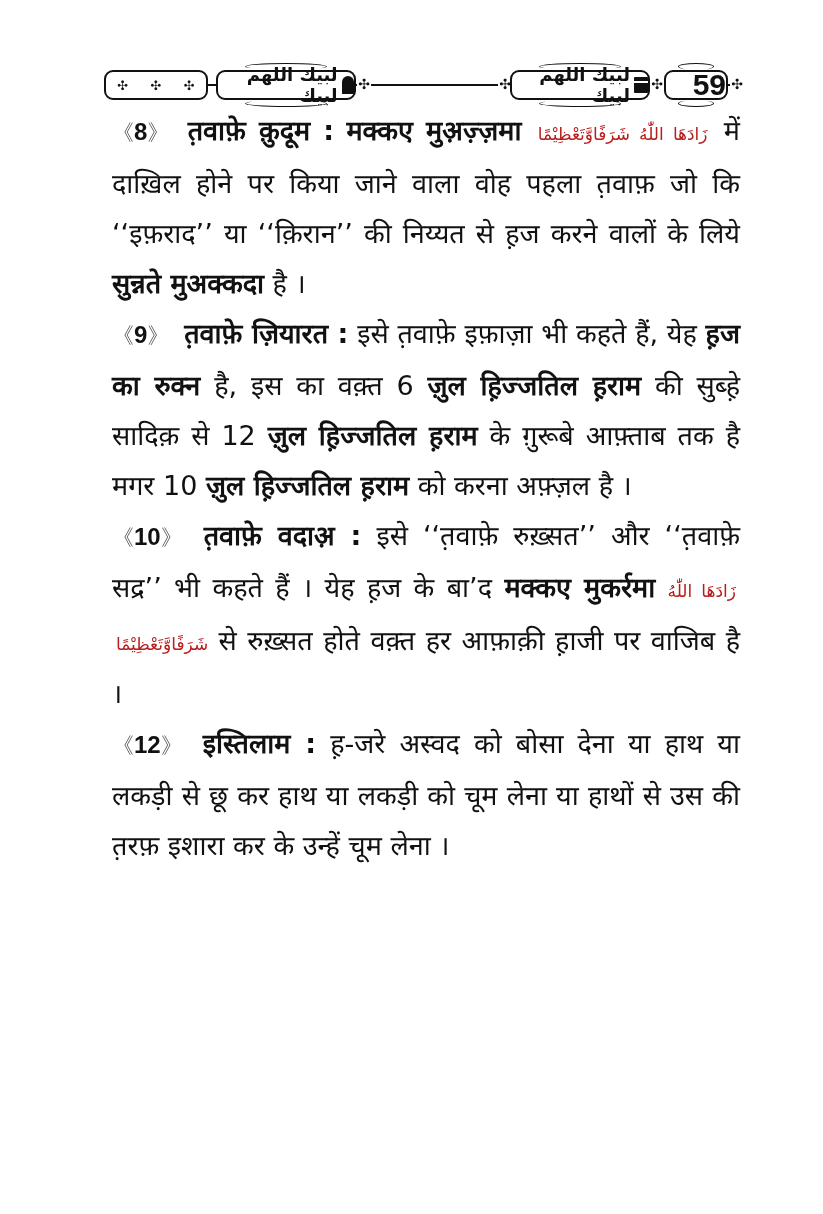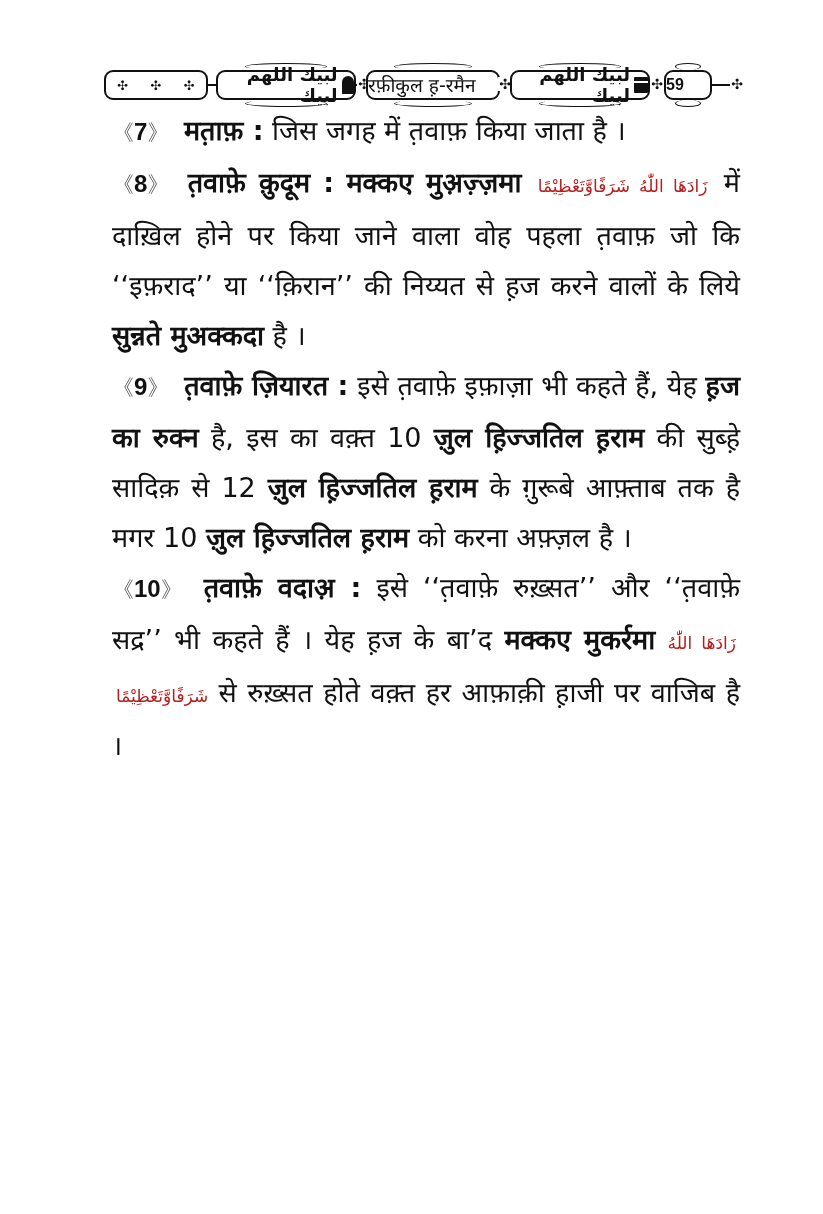--- a/index.html
+++ b/index.html
@@ -4,33 +4,33 @@
 <style>
   html, body { margin: 0; padding: 0; background: #ffffff; }
   body { width: 823px; height: 1214px; position: relative; overflow: hidden;
          font-family: "DejaVu Sans", "Liberation Sans", sans-serif; color: #111; }
   .page { position: absolute; left: 0; top: 0; width: 823px; height: 1214px; }
 
   
   .header { position: absolute; left: 104px; top: 60px; width: 636px; height: 50px; }
   .hline { position: absolute; left: 0; right: 0; top: 24px; height: 2px; background: #111; }
   .hbox { position: absolute; top: 10px; height: 30px; border: 2px solid #111; border-radius: 9px;
-          background: #fff; display: flex; align-items: center; justify-content: flex-start;
+          background: #fff; display: flex; align-items: center; justify-content: flex-end;
           font-weight: bold; box-sizing: border-box; }
   .hbox .swirl-top, .hbox .swirl-bot { position: absolute; left: 20%; right: 20%; height: 6px;
           border: 1.5px solid #111; border-radius: 50%; }
   .hbox .swirl-top { top: -9px; border-bottom: none; }
   .hbox .swirl-bot { bottom: -9px; border-top: none; }
   .rosette { position: absolute; top: 17px; width: 14px; height: 14px; font-size: 14px; line-height: 14px;
              text-align: center; background: #fff; color: #111; }
   .box-left-orn { left: 0; width: 104px; justify-content: space-around; font-size: 13px; }
   .box-labbaik1 { left: 112px; width: 140px; font-size: 18px; direction: rtl; gap: 4px; }
   .box-title { left: 262px; width: 134px; font-size: 19px; font-weight: normal; }
   .box-labbaik2 { left: 406px; width: 140px; font-size: 18px; direction: rtl; gap: 4px; }
-  .box-page { left: 560px; width: 48px; font-size: 16px; font-family: "Liberation Sans", sans-serif; }
+  .box-page { left: 560px; width: 64px; font-size: 30px; font-family: "Liberation Sans", sans-serif; }
   .mini-icon { display: inline-block; width: 14px; height: 18px; background: #111; }
   .dome { border-radius: 7px 7px 1px 1px; }
   .kaaba { width: 16px; height: 16px; border-radius: 1px; position: relative; }
   .kaaba::after { content: ""; position: absolute; left: 0; right: 0; top: 4px; height: 2px; background: #fff; }
 
   
   .content { position: absolute; left: 112px; top: 106px; width: 628px; }
   .para { font-size: 27px; line-height: 50px; text-align: justify; margin: 0; }
   .para b { font-weight: bold; }
   .num { display: inline-block; font-weight: bold; font-family: "Liberation Sans", sans-serif;
@@ -54,25 +54,20 @@
 
     <div class="hbox box-labbaik1">
       <span class="swirl-top"></span>
       <span class="mini-icon dome"></span>
       <span>لبيك اللهم لبيك</span>
       <span class="swirl-bot"></span>
     </div>
 
     <span class="rosette" style="left:253px">✣</span>
 
-    <div class="hbox box-title">
-      <span class="swirl-top"></span>
-      <span>रफ़ीकुल ह़-रमैन</span>
-      <span class="swirl-bot"></span>
-    </div>
 
     <span class="rosette" style="left:394px">✣</span>
 
     <div class="hbox box-labbaik2">
       <span class="swirl-top"></span>
       <span class="mini-icon kaaba"></span>
       <span>لبيك اللهم لبيك</span>
       <span class="swirl-bot"></span>
     </div>
 
@@ -82,56 +77,56 @@
       <span class="swirl-top"></span>
       <span>59</span>
       <span class="swirl-bot"></span>
     </div>
 
     <span class="rosette" style="left:626px">✣</span>
   </div>
 
   <div class="content">
 
-    <p class="para">
-      <span class="num"><span class="br">《</span><span>7</span><span class="br">》</span></span>
-      <b>मत़ाफ़ :</b>
-      <span>जिस जगह में त़वाफ़ किया जाता है ।</span>
-    </p>
 
     <p class="para">
       <span class="num"><span class="br">《</span><span>8</span><span class="br">》</span></span>
       <b>त़वाफ़े क़ुदूम :</b>
       <b>मक्कए मुअ़ज़्ज़मा</b>
       <span class="arabic">زَادَهَا اللّٰهُ شَرَفًاوَّتَعْظِيْمًا</span>
       <span>में दाख़िल होने पर किया जाने वाला वोह पहला त़वाफ़ जो कि ‘‘इफ़राद’’ या ‘‘क़िरान’’ की निय्यत से ह़ज करने वालों के लिये</span>
       <b>सुन्नते मुअक्कदा</b>
       <span>है ।</span>
     </p>
 
     <p class="para">
       <span class="num"><span class="br">《</span><span>9</span><span class="br">》</span></span>
       <b>त़वाफ़े ज़ियारत :</b>
       <span>इसे त़वाफ़े इफ़ाज़ा भी कहते हैं, येह</span>
       <b>ह़ज का रुक्न</b>
-      <span>है, इस का वक़्त 10</span>
+      <span>है, इस का वक़्त 6</span>
       <b>ज़ुल ह़िज्जतिल ह़राम</b>
       <span>की सुब्ह़े सादिक़ से 12</span>
       <b>ज़ुल ह़िज्जतिल ह़राम</b>
       <span>के ग़ुरूबे आफ़्ताब तक है मगर 10</span>
       <b>ज़ुल ह़िज्जतिल ह़राम</b>
       <span>को करना अफ़्ज़ल है ।</span>
     </p>
 
     <p class="para">
       <span class="num"><span class="br">《</span><span>10</span><span class="br">》</span></span>
       <b>त़वाफ़े वदाअ़ :</b>
       <span>इसे ‘‘त़वाफ़े रुख़्सत’’ और ‘‘त़वाफ़े सद्र’’ भी कहते हैं । येह ह़ज के बा’द</span>
       <b>मक्कए मुकर्रमा</b>
       <span class="arabic">زَادَهَا اللّٰهُ شَرَفًاوَّتَعْظِيْمًا</span>
       <span>से रुख़्सत होते वक़्त हर आफ़ाक़ी ह़ाजी पर वाजिब है ।</span>
     </p>
 
 
+    <p class="para">
+      <span class="num"><span class="br">《</span><span>12</span><span class="br">》</span></span>
+      <b>इस्तिलाम :</b>
+      <span>ह़-जरे अस्वद को बोसा देना या हाथ या लकड़ी से छू कर हाथ या लकड़ी को चूम लेना या हाथों से उस की त़रफ़ इशारा कर के उन्हें चूम लेना ।</span>
+    </p>
 
 
   </div>
 </div>
 
 </body></html>

